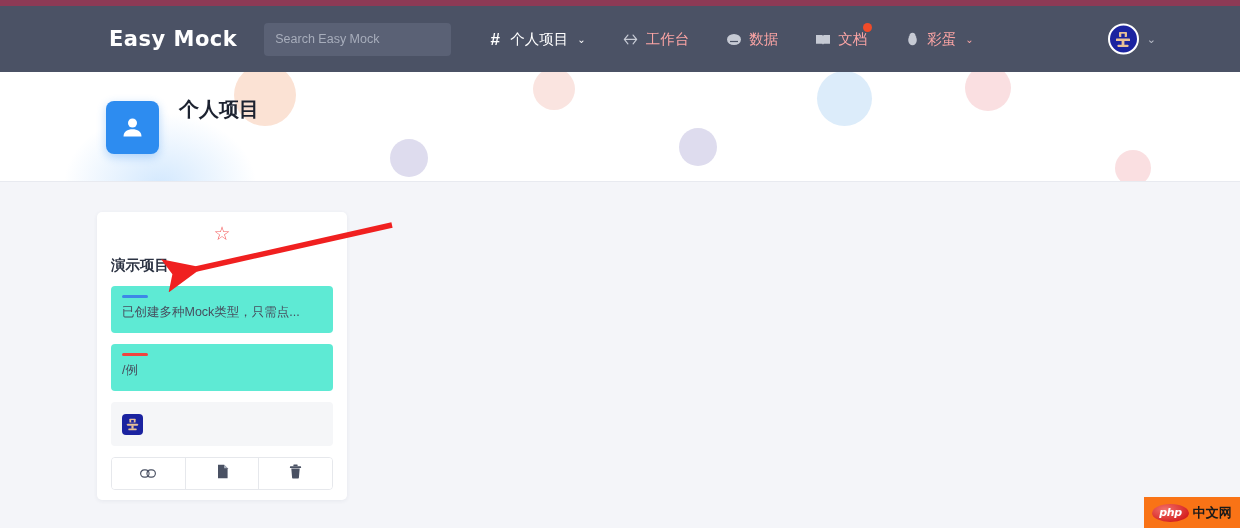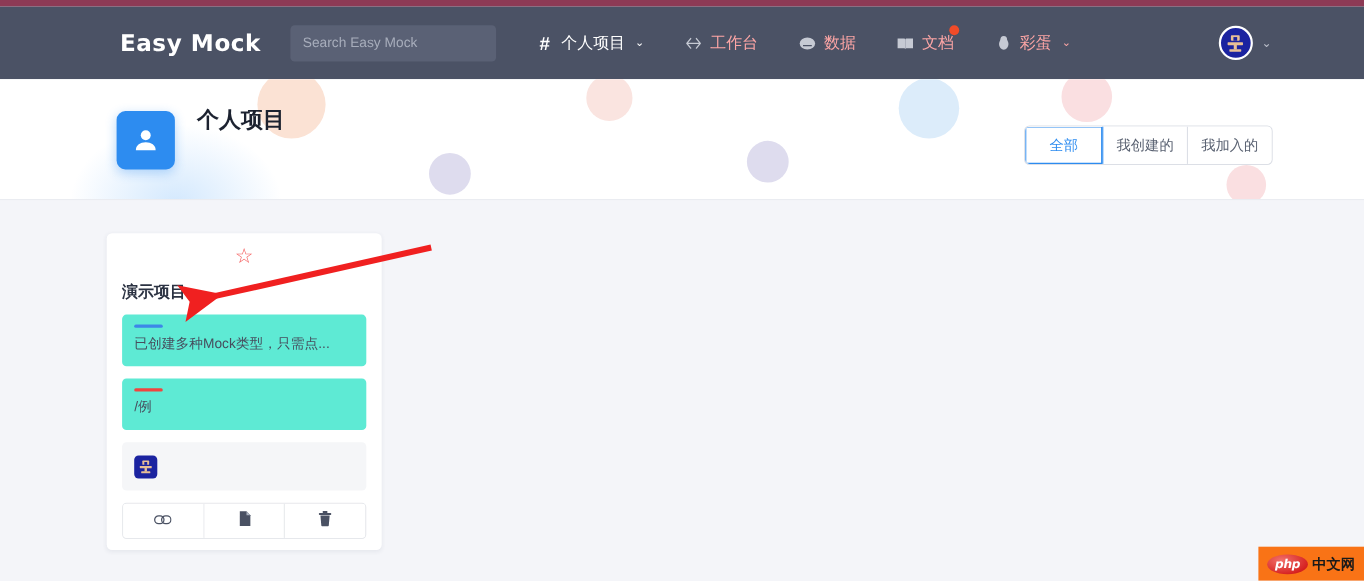--- a/index.html
+++ b/index.html
@@ -333,25 +333,20 @@
         <svg width="27" height="27" viewBox="0 0 24 24" fill="#ffffff">
           <circle cx="12" cy="8" r="4"></circle>
           <path d="M4 20c0-4.2 3.6-6.4 8-6.4s8 2.2 8 6.4z"></path>
         </svg>
       </div>
       <div>
         <div class="hero-title">个人项目</div>
       </div>
     </div>
 
-    <div class="filter-group">
-      <div class="filter-btn active">全部</div>
-      <div class="filter-btn">我创建的</div>
-      <div class="filter-btn">我加入的</div>
-    </div>
   </div>
 
   <div class="body-area">
 
     <div class="project-card">
       <div class="card-star">☆</div>
 
       <div class="card-title">演示项目</div>
 
       <div class="info-row">

